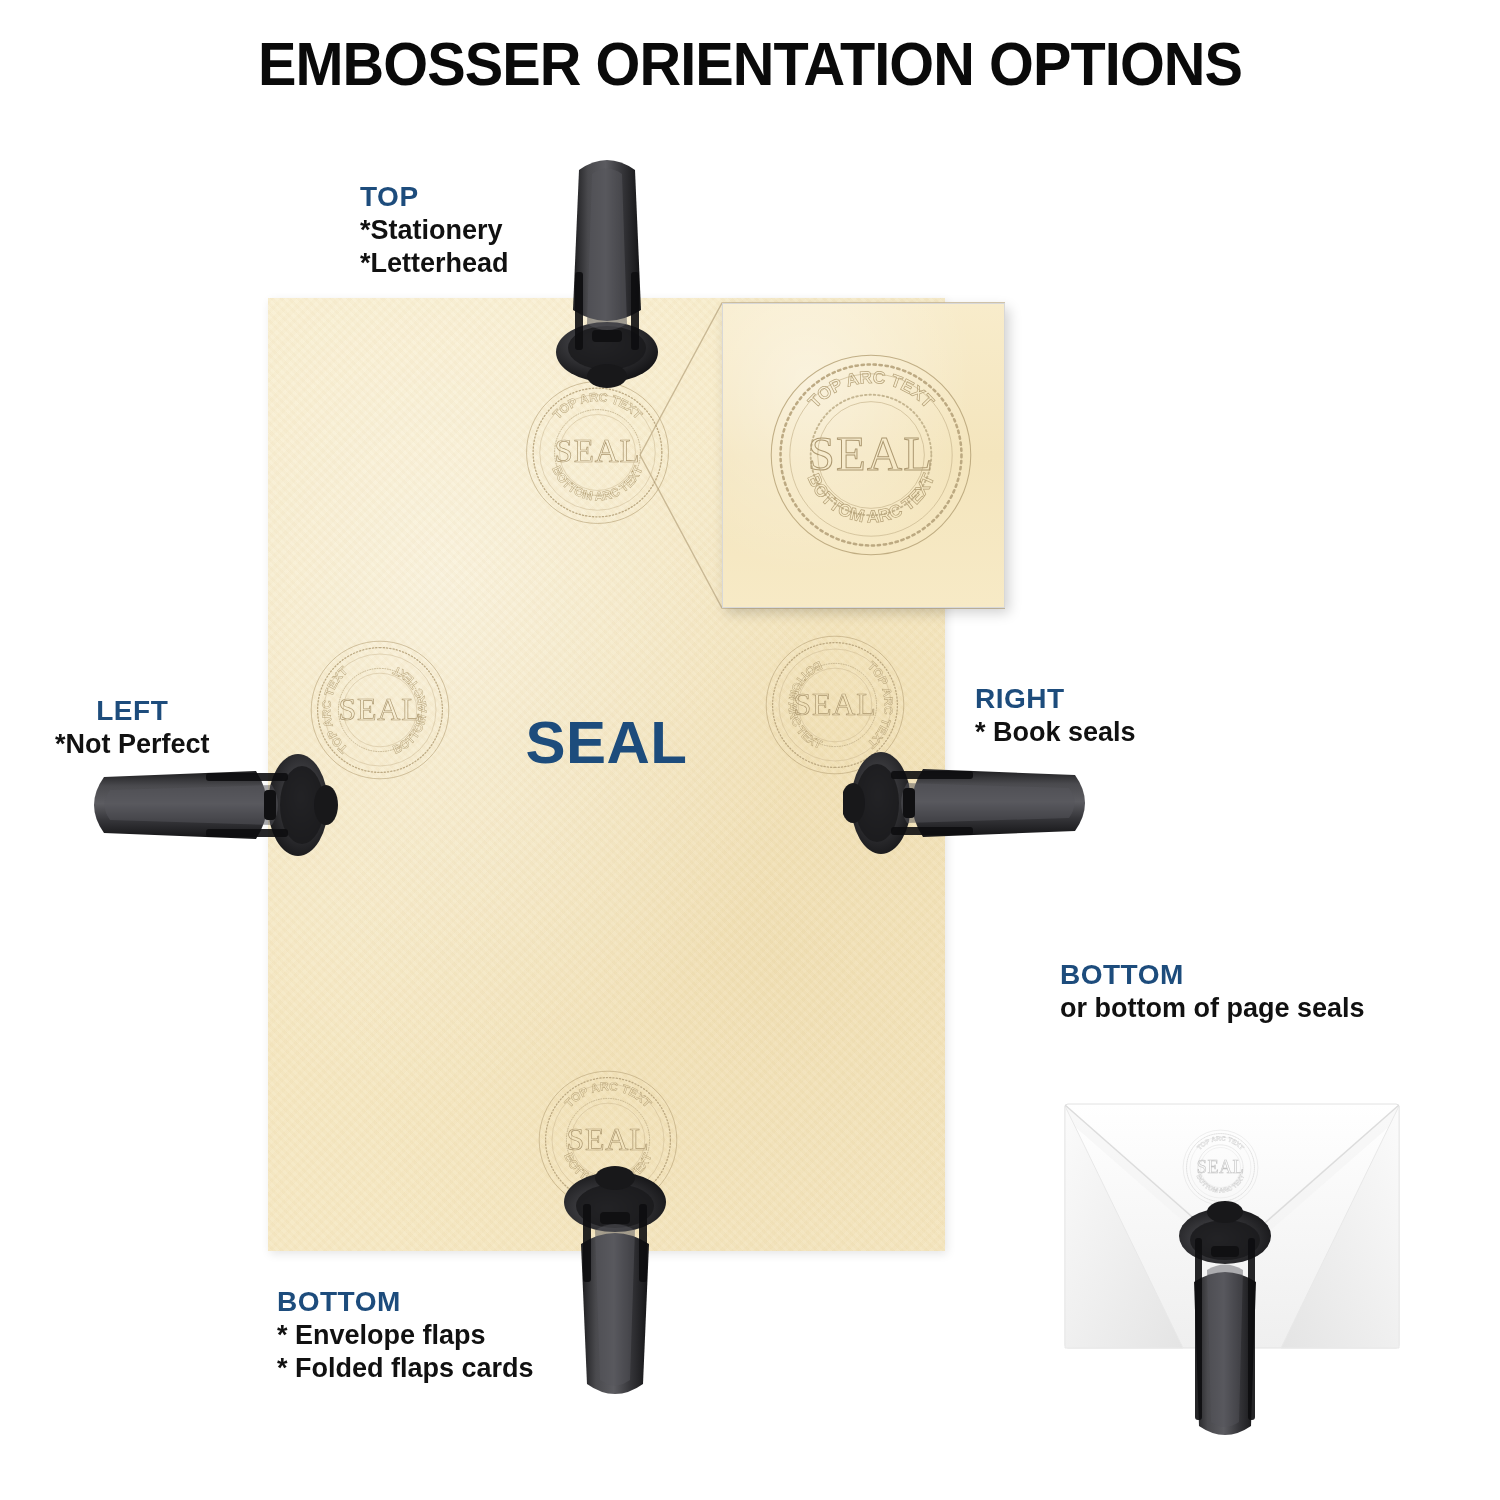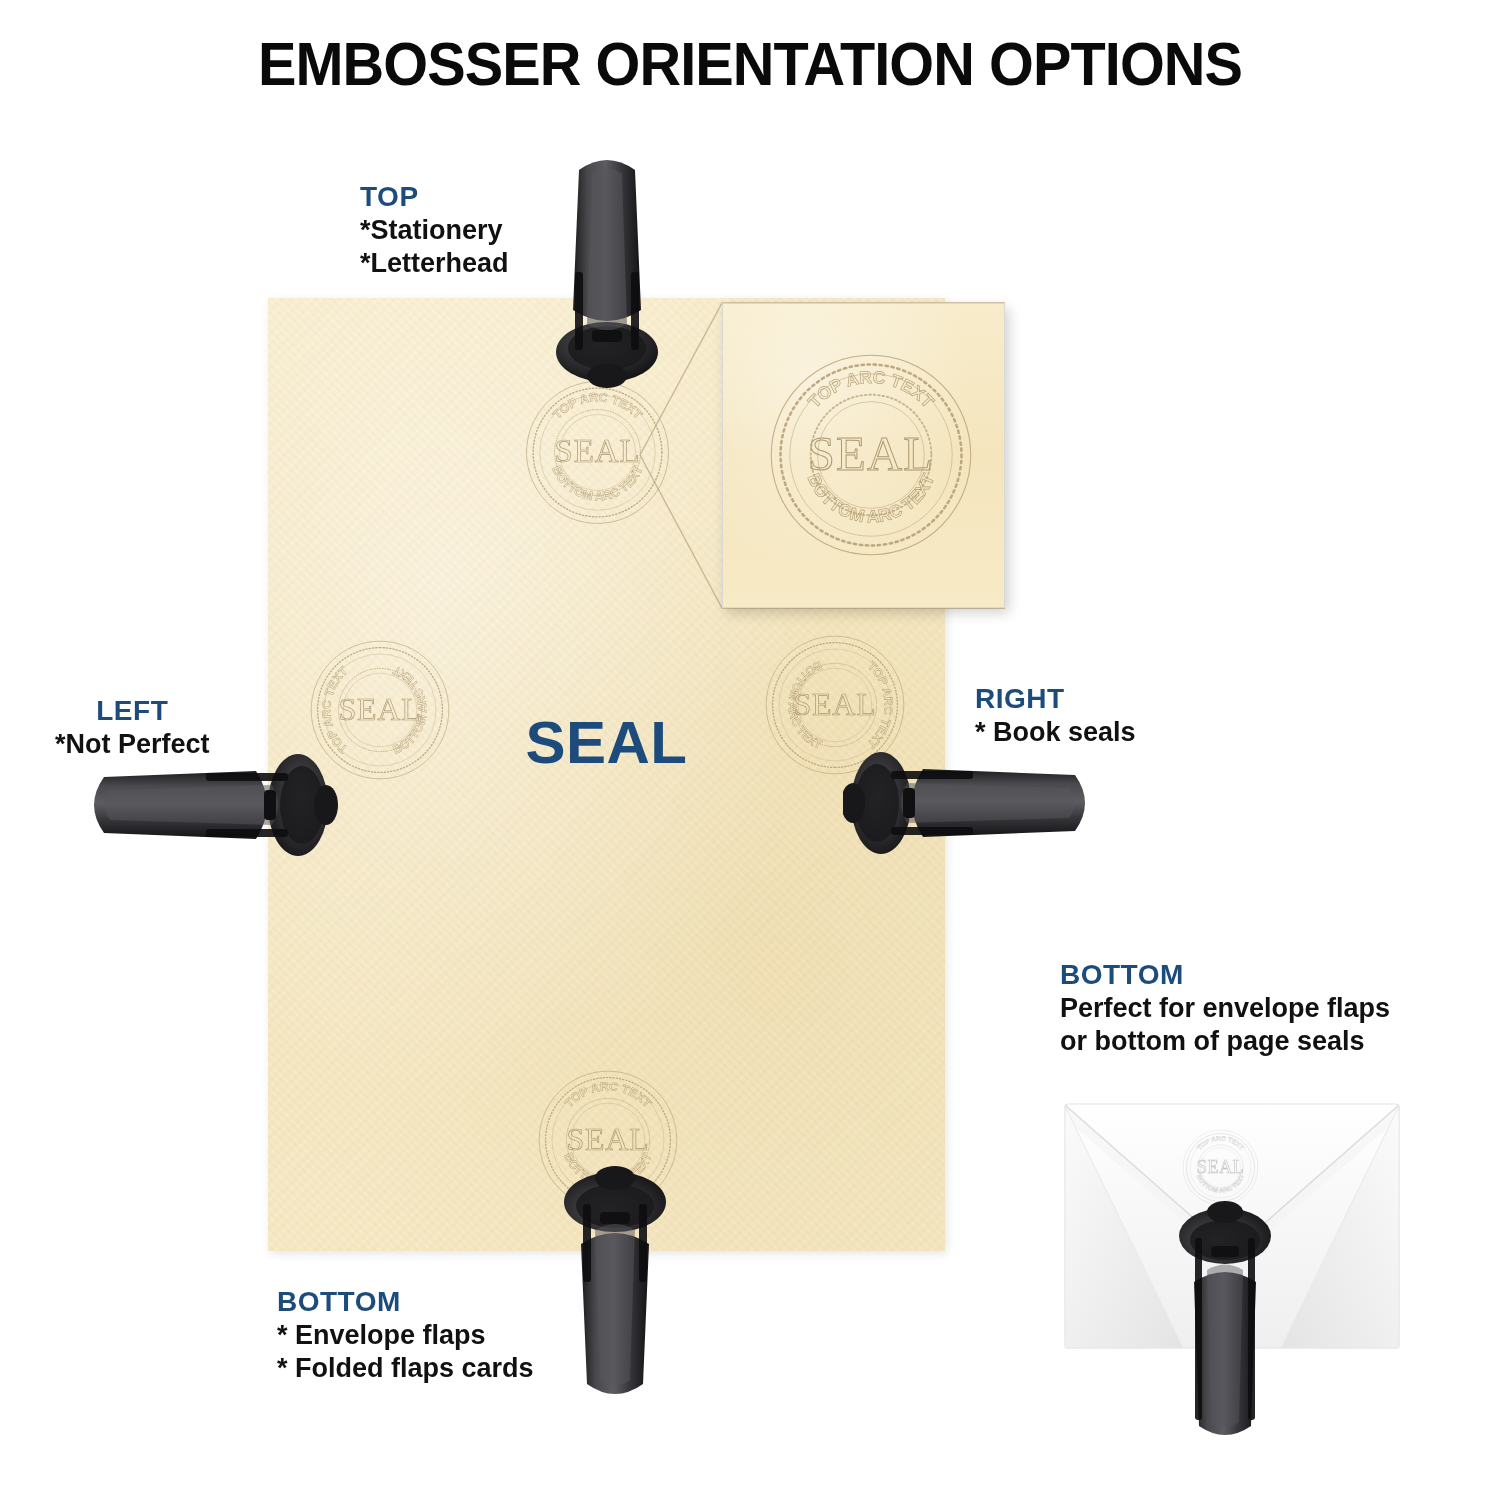--- a/index.html
+++ b/index.html
@@ -433,17 +433,16 @@
   </div>
 
   <div class="ann ann-bottom">
     <div class="hd">BOTTOM</div>
     <div class="bd">* Envelope flaps</div>
     <div class="bd">* Folded flaps cards</div>
   </div>
 
   <div class="ann ann-env">
     <div class="hd">BOTTOM</div>
-    <div class="bd">Perfect for envelope flaps</div>
     <div class="bd">or bottom of page seals</div>
   </div>
 
 </div>
 
 </body></html>

